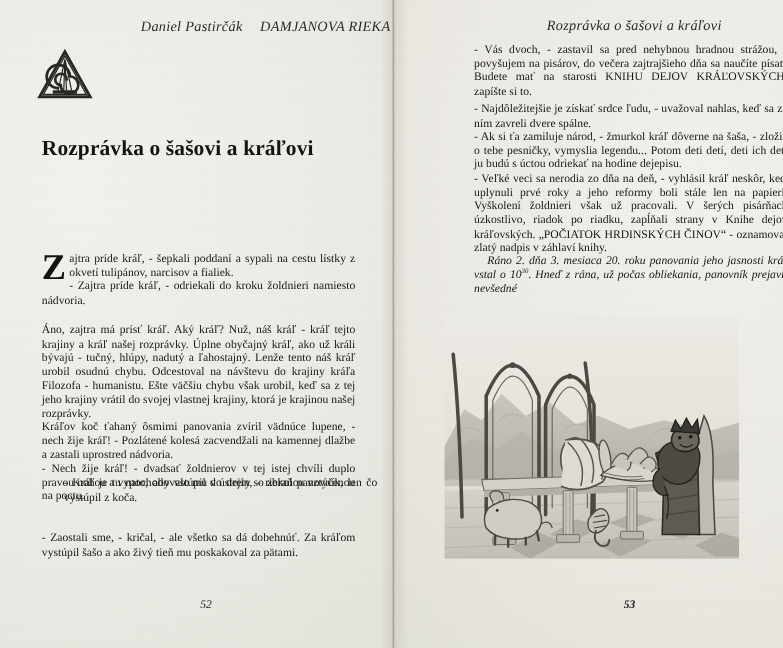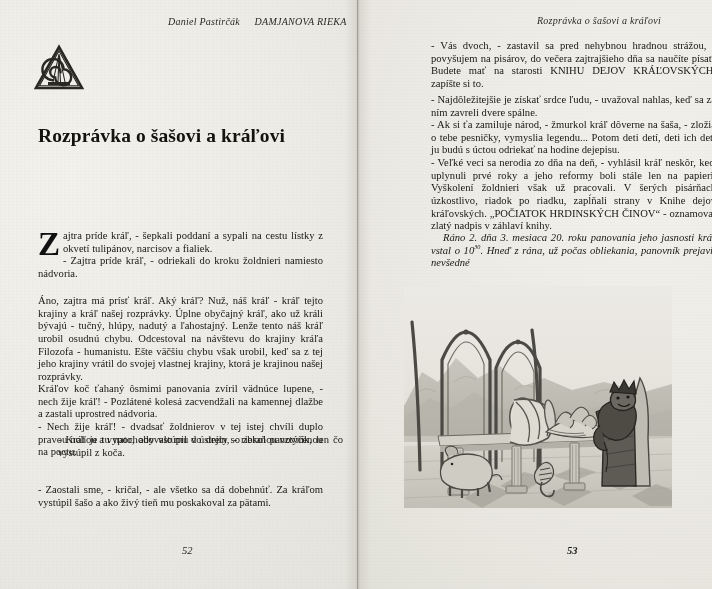--- a/index.html
+++ b/index.html
@@ -28,22 +28,22 @@
       repeating-linear-gradient(90deg, rgba(120,115,105,.04) 0 1px, rgba(0,0,0,0) 1px 4px);
   }
   
   .gutter{position:absolute;left:345px;top:0;width:26px;height:589px;pointer-events:none;
     background:linear-gradient(90deg, rgba(140,135,125,0) 0%, rgba(150,145,135,.18) 42%, rgba(120,115,105,.30) 50%, rgba(150,145,135,.16) 58%, rgba(140,135,125,0) 100%);
   }
   .gutter-line{position:absolute;left:357px;top:0;width:1px;height:589px;
     background:rgba(110,106,98,.45);pointer-events:none;}
 
   
-  .runhead{position:absolute;font-style:italic;font-size:10px;letter-spacing:.25px;
-    color:#2b2a26;white-space:nowrap;margin-left:40px;}
+  .runhead{position:absolute;font-style:italic;font-size:13px;letter-spacing:.25px;
+    color:#2b2a26;white-space:nowrap;}
   .runhead-left{left:128px;top:16px;}
   .runhead-left .sep{display:inline-block;width:9px;}
   .runhead-right{left:497px;top:15px;}
 
   
   .emblem{position:absolute;left:32px;top:42px;width:54px;height:52px;}
 
   
   .colL{position:absolute;left:38px;top:125px;width:285px;}
   .title{font-size:19.5px;font-weight:700;letter-spacing:.1px;line-height:1.1;

